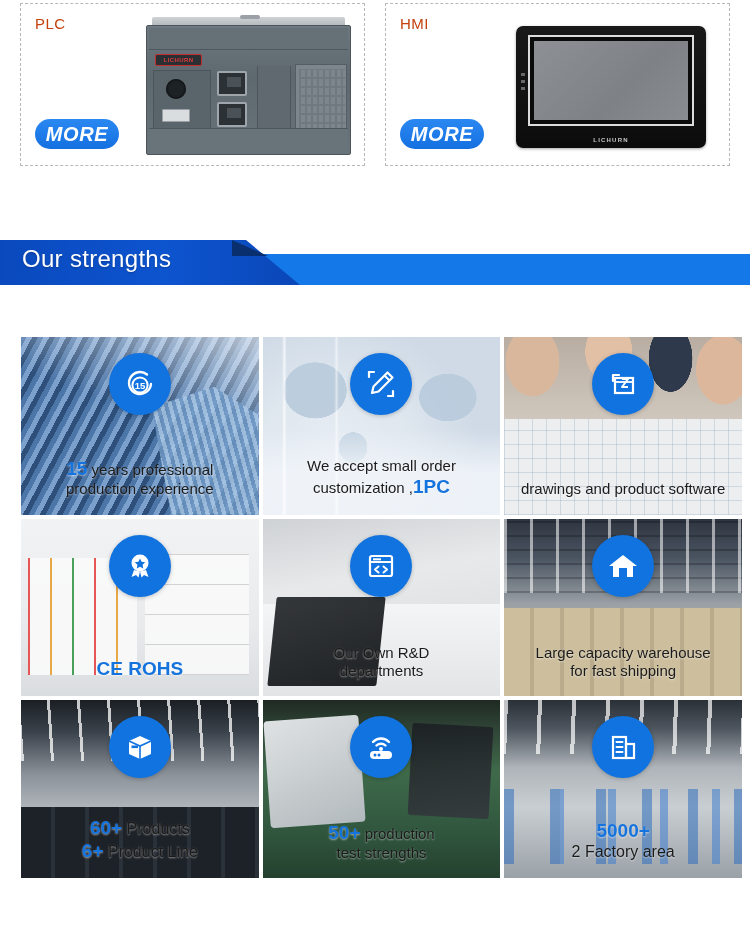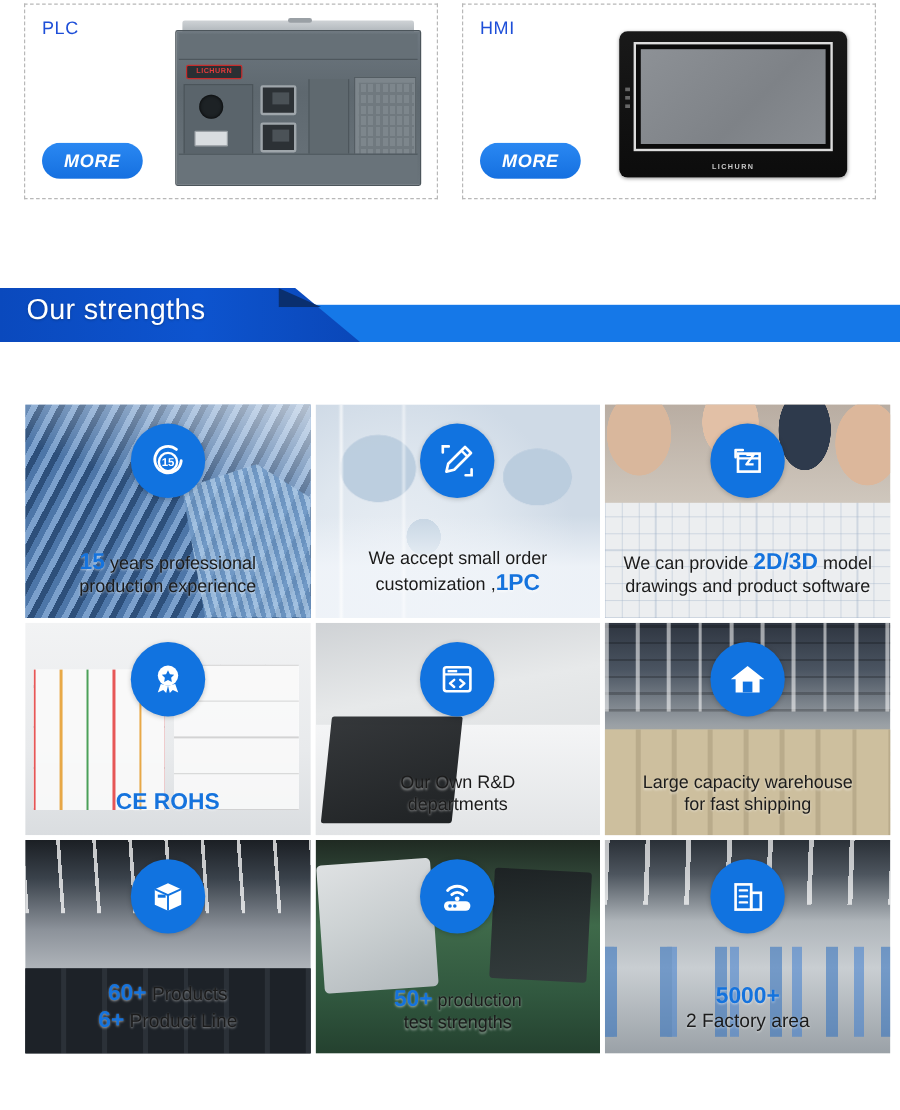--- a/index.html
+++ b/index.html
@@ -20,33 +20,33 @@
     top: 3px;
     height: 163px;
     border: 1px dashed #b8b8b8;
     background: #ffffff;
   }
   .product-card.plc { left: 20px; width: 345px; }
   .product-card.hmi { left: 385px; width: 345px; }
 
   .product-label {
     position: absolute; left: 14px; top: 11px;
-    font-size: 15px; color: #1d4ed8; letter-spacing: .5px;
+    font-size: 15px; color: #c2410c; letter-spacing: .5px;
     font-family: "Liberation Sans", sans-serif;
   }
 
   .more-btn {
     position: absolute; left: 14px; bottom: 16px;
     width: 84px; height: 30px;
     border-radius: 15px;
     background: #1c7cec;
     background-image: linear-gradient(180deg,#2a88f2 0%, #1570e0 100%);
     display: flex; align-items: center; justify-content: center;
     color: #ffffff; font-weight: bold; font-style: italic;
-    font-size: 15px; letter-spacing: .6px;
+    font-size: 20px; letter-spacing: .6px;
     cursor: pointer; border: none;
     font-family: "Liberation Sans", sans-serif;
   }
 
   
   .plc-device {
     position: absolute; left: 125px; top: 13px;
     width: 205px; height: 138px;
   }
   .plc-top {
@@ -395,21 +395,20 @@
       <div class="cell-bg bg-blueprint"></div>
       <div class="icon-badge">
         <svg width="36" height="36" viewBox="0 0 36 36">
           <rect x="10" y="12" width="18" height="15" fill="none" stroke="#fff" stroke-width="2.2"></rect>
           <path d="M10 16h18" stroke="#fff" stroke-width="1.8"></path>
           <path d="M8 9v6M8 9h6" fill="none" stroke="#fff" stroke-width="2.2" stroke-linecap="round"></path>
           <path d="M17 13l6 0-6 8h6" fill="none" stroke="#fff" stroke-width="2" stroke-linejoin="round"></path>
         </svg>
       </div>
       <div class="cell-caption">
-        <div><span>We can provide </span><span class="hl-lg">2D/3D</span><span> model</span></div>
         <div><span>drawings and product software</span></div>
       </div>
     </div>
 
     <div class="cell">
       <div class="cell-bg bg-certwall"></div>
       <div class="icon-badge">
         <svg width="36" height="36" viewBox="0 0 36 36">
           <circle cx="18" cy="15" r="8.5" fill="#fff"></circle>
           <path d="M18 10.5l1.6 3.3 3.6.5-2.6 2.5.6 3.6-3.2-1.7-3.2 1.7.6-3.6-2.6-2.5 3.6-.5z" fill="#1173e0"></path>

